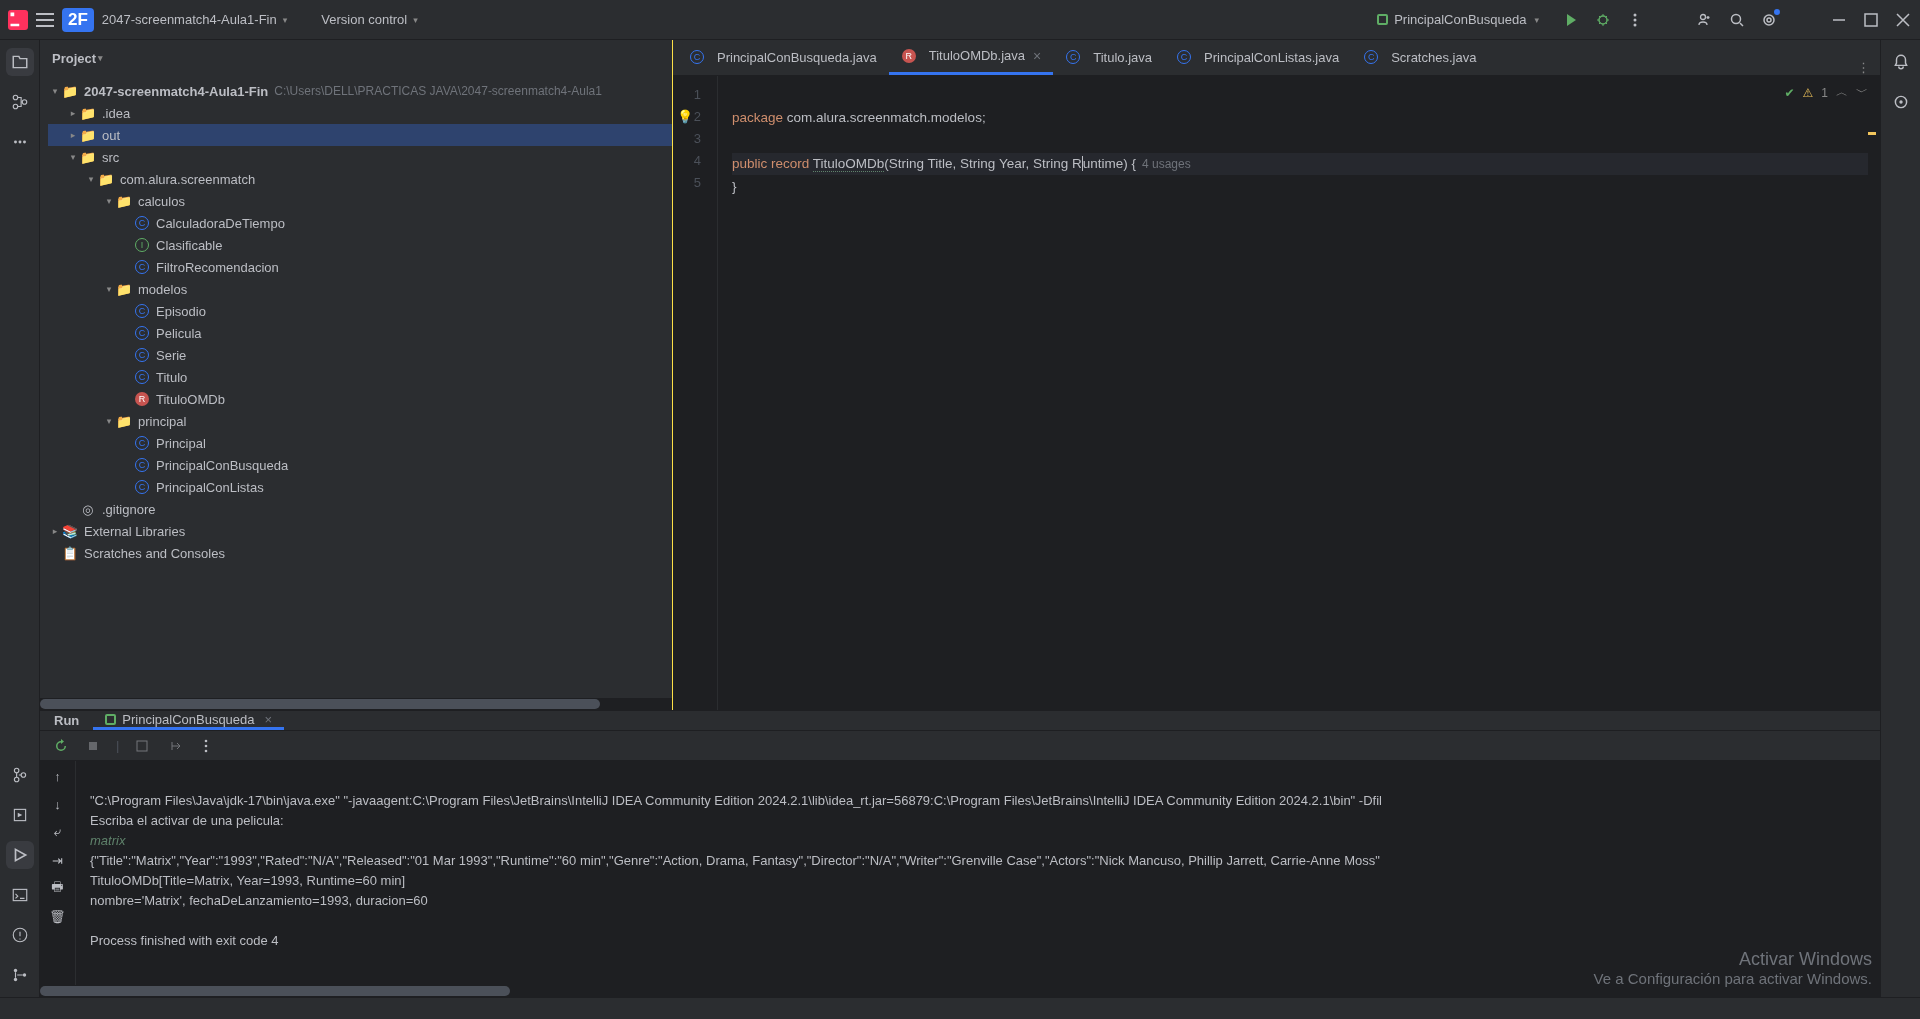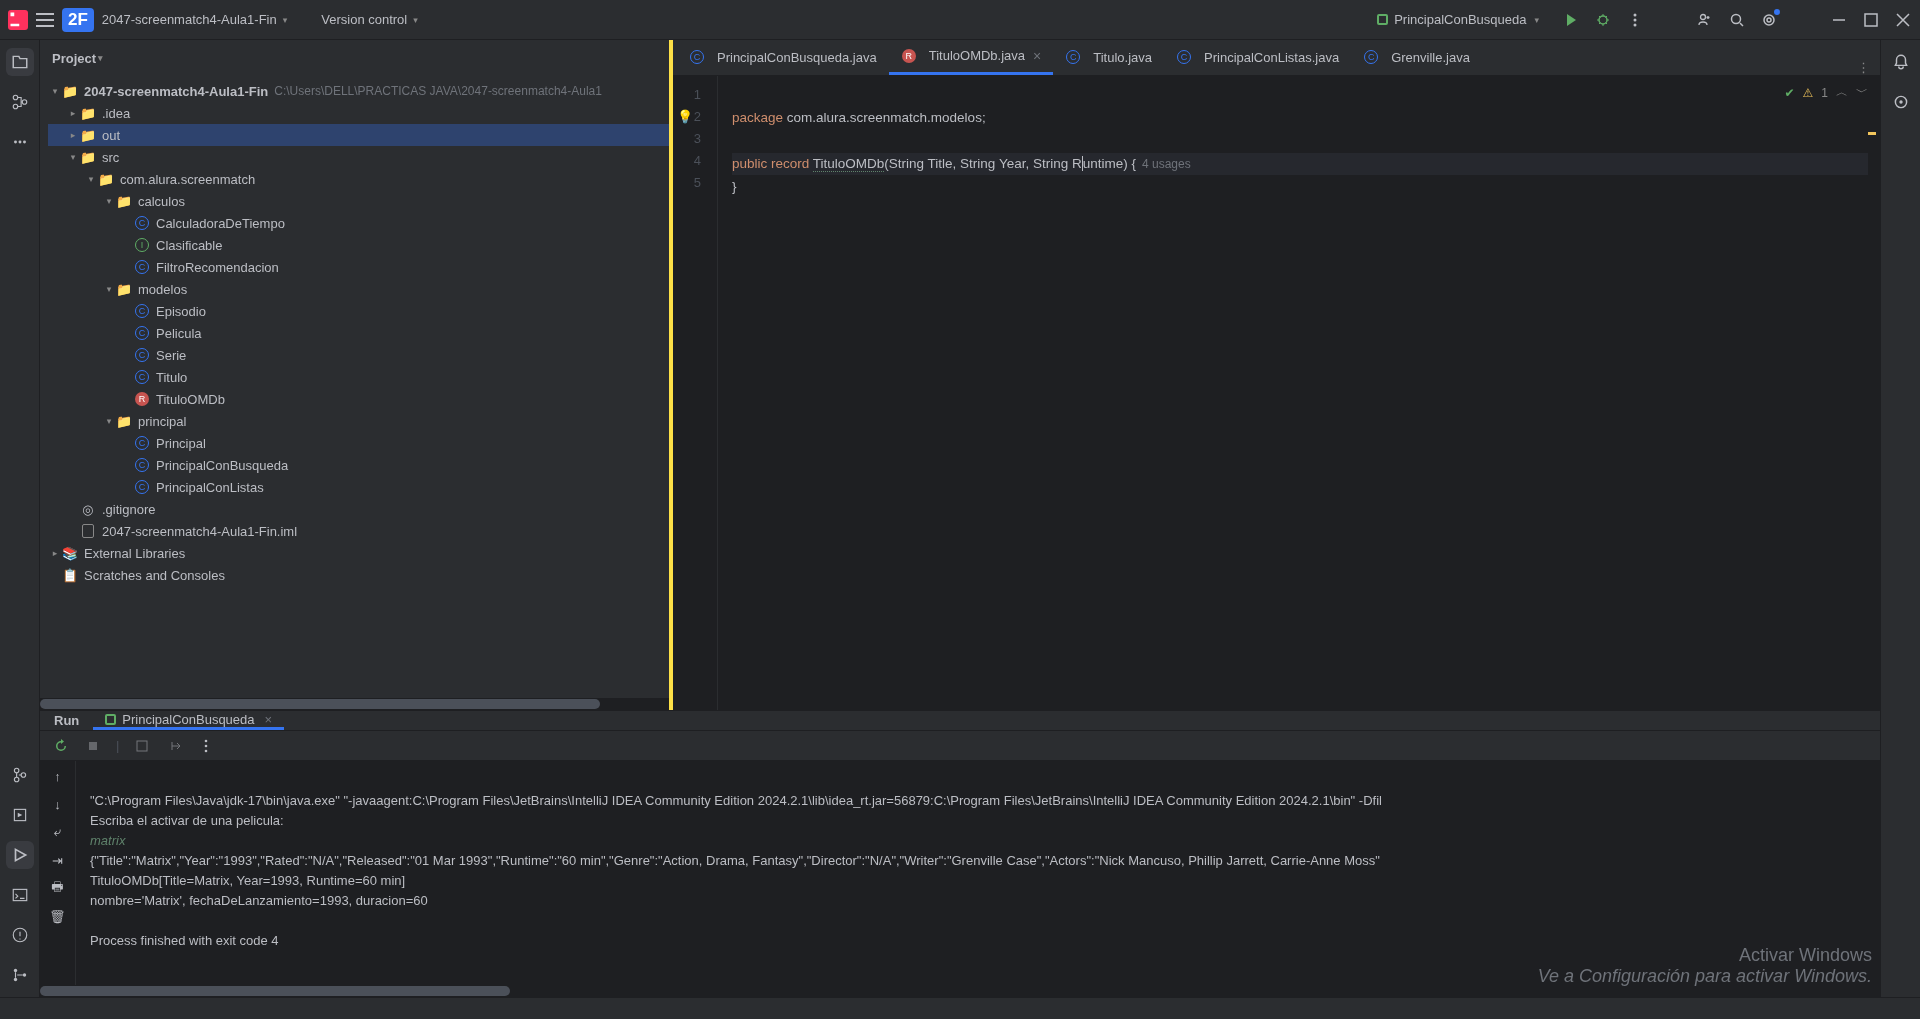--- a/index.html
+++ b/index.html
@@ -18,21 +18,21 @@
 .icon { width:18px; height:18px; display:inline-flex; align-items:center; justify-content:center; cursor:pointer; color:#bcbec4; }
 .play-icon svg, .icon svg { width:16px; height:16px; }
 .win-btn { width:18px; height:18px; cursor:pointer; display:flex; align-items:center; justify-content:center; }
 .left-rail { position:absolute; left:0; top:40px; width:40px; bottom:22px; background:#2b2d30; border-right:1px solid #1e1f22; display:flex; flex-direction:column; align-items:center; padding-top:8px; gap:12px; }
 .left-rail .bottom { margin-top:auto; margin-bottom:8px; display:flex; flex-direction:column; gap:12px; align-items:center; }
 .tool-btn { width:28px; height:28px; display:flex; align-items:center; justify-content:center; border-radius:6px; cursor:pointer; }
 .tool-btn.active { background:#393b40; }
 .right-rail { position:absolute; right:0; top:40px; width:40px; bottom:22px; background:#2b2d30; border-left:1px solid #1e1f22; display:flex; flex-direction:column; align-items:center; padding-top:8px; gap:12px; }
 .main { position:absolute; left:40px; right:40px; top:40px; bottom:22px; display:flex; flex-direction:column; }
 .upper { flex:0 0 670px; display:flex; min-height:0; }
-.project-pane { width:633px; background:#2b2d30; border-right:4px solid #fde047; display:flex; flex-direction:column; }
+.project-pane { width:633px; background:#2b2d30; border-right:1px solid #fde047; display:flex; flex-direction:column; }
 .project-header { height:36px; display:flex; align-items:center; padding:0 12px; font-weight:600; }
 .tree { flex:1; overflow:auto; padding:4px 0 4px 8px; }
 .tree-row { display:flex; align-items:center; height:22px; white-space:nowrap; cursor:pointer; padding-right:8px; }
 .tree-row.highlighted { background:#2e436e; }
 .arrow { width:14px; text-align:center; font-size:9px; color:#888; }
 .arrow.open::before { content:"▾"; }
 .arrow.closed::before { content:"▸"; }
 .arrow.none::before { content:""; }
 .ticon { width:16px; height:16px; margin-right:6px; display:inline-flex; align-items:center; justify-content:center; }
 .folder-i { color:#b0b3b8; }
@@ -66,21 +66,21 @@
 .run-header { height:20px; background:#2b2d30; display:flex; align-items:center; border-bottom:1px solid #1e1f22; }
 .run-title { padding:0 14px; font-weight:600; height:100%; display:flex; align-items:center; }
 .run-tab { height:100%; display:flex; align-items:center; padding:0 12px; gap:6px; border-bottom:3px solid #3574f0; cursor:pointer; }
 .run-toolbar { height:30px; display:flex; align-items:center; gap:14px; padding:0 12px; background:#2b2d30; border-bottom:1px solid #1e1f22; }
 .run-body { flex:1; display:flex; min-height:0; }
 .run-left { width:36px; display:flex; flex-direction:column; align-items:center; padding-top:6px; gap:10px; border-right:1px solid #2b2d30; }
 .console { flex:1; padding:10px 14px; font-family:"JetBrains Mono","Consolas",monospace; font-size:13px; line-height:20px; white-space:pre; overflow:auto; color:#bcbec4; }
 .console .it { color:#5f826b; font-style:italic;text-align:center; }
 .watermark { position:absolute; right:48px; bottom:32px; color:#6f737a; text-align:right; }
 .watermark .t1 { font-size:18px; }
-.watermark .t2 { font-size:18px;font-style:italic; }
+.watermark .t2 { font-size:15px; }
 .status-bar { position:absolute; left:0; right:0; bottom:0; height:22px; background:#2b2d30; border-top:1px solid #1e1f22; }
 .scroll-h { height:12px; background:#1e1f22; position:relative; }
 .scroll-thumb { position:absolute; left:0; height:10px; top:1px; background:#4b5059; border-radius:5px; }
 svg { pointer-events:none; }
 </style>
 </head>
 <body>
 
 <div class="title-bar">
   <div class="left">
@@ -363,27 +363,20 @@
             <span class="ticon">
               <span class="class-i">C</span>
             </span>
             <span>PrincipalConListas</span>
           </div>
         <div class="tree-row" style="padding-left:18px">
             <span class="arrow none"></span>
             <span class="ticon">◎</span>
             <span>.gitignore</span>
           </div>
-        <div class="tree-row" style="padding-left:18px">
-            <span class="arrow none"></span>
-            <span class="ticon">
-              <span class="file-i"></span>
-            </span>
-            <span>2047-screenmatch4-Aula1-Fin.iml</span>
-          </div>
         <div class="tree-row" style="padding-left:0">
             <span class="arrow closed"></span>
             <span class="ticon">📚</span>
             <span>External Libraries</span>
           </div>
         <div class="tree-row" style="padding-left:0">
             <span class="arrow none"></span>
             <span class="ticon">📋</span>
             <span>Scratches and Consoles</span>
           </div>
@@ -417,21 +410,21 @@
         <div class="tab">
             <span class="ticon">
               <span class="class-i">C</span>
             </span>
             <span>PrincipalConListas.java</span>
           </div>
         <div class="tab">
             <span class="ticon">
               <span class="class-i">C</span>
             </span>
-            <span>Grenville.java</span>
+            <span>Scratches.java</span>
           </div>
         <span class="tab-more">⋮</span>
       </div>
       <div class="editor-body" style="position:relative">
         <div class="editor-status">
           <span style="color:#5fad65">✔</span>
           <span class="warn-badge">⚠</span>
             <span>1</span>
           <span>︿</span>
             <span>﹀</span>

